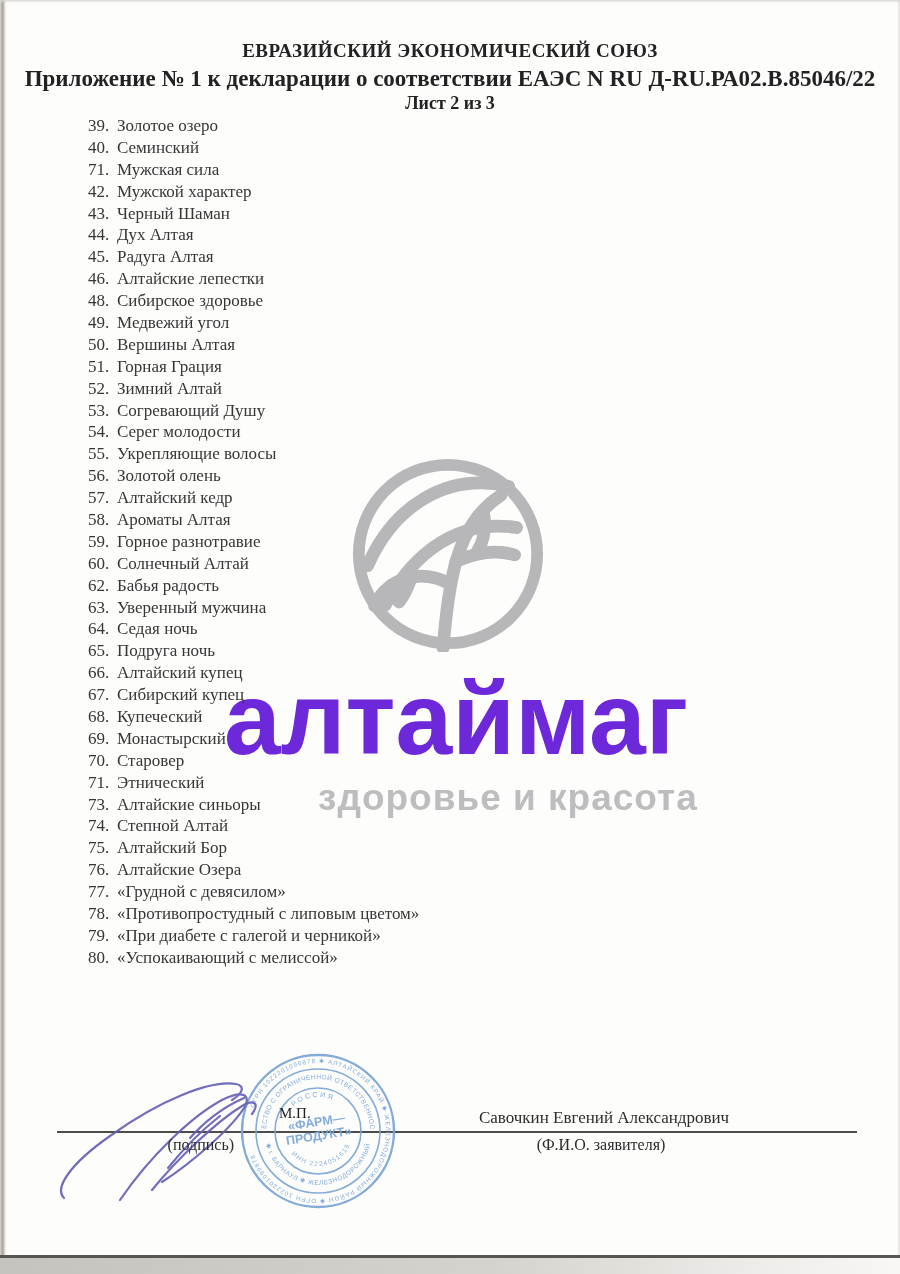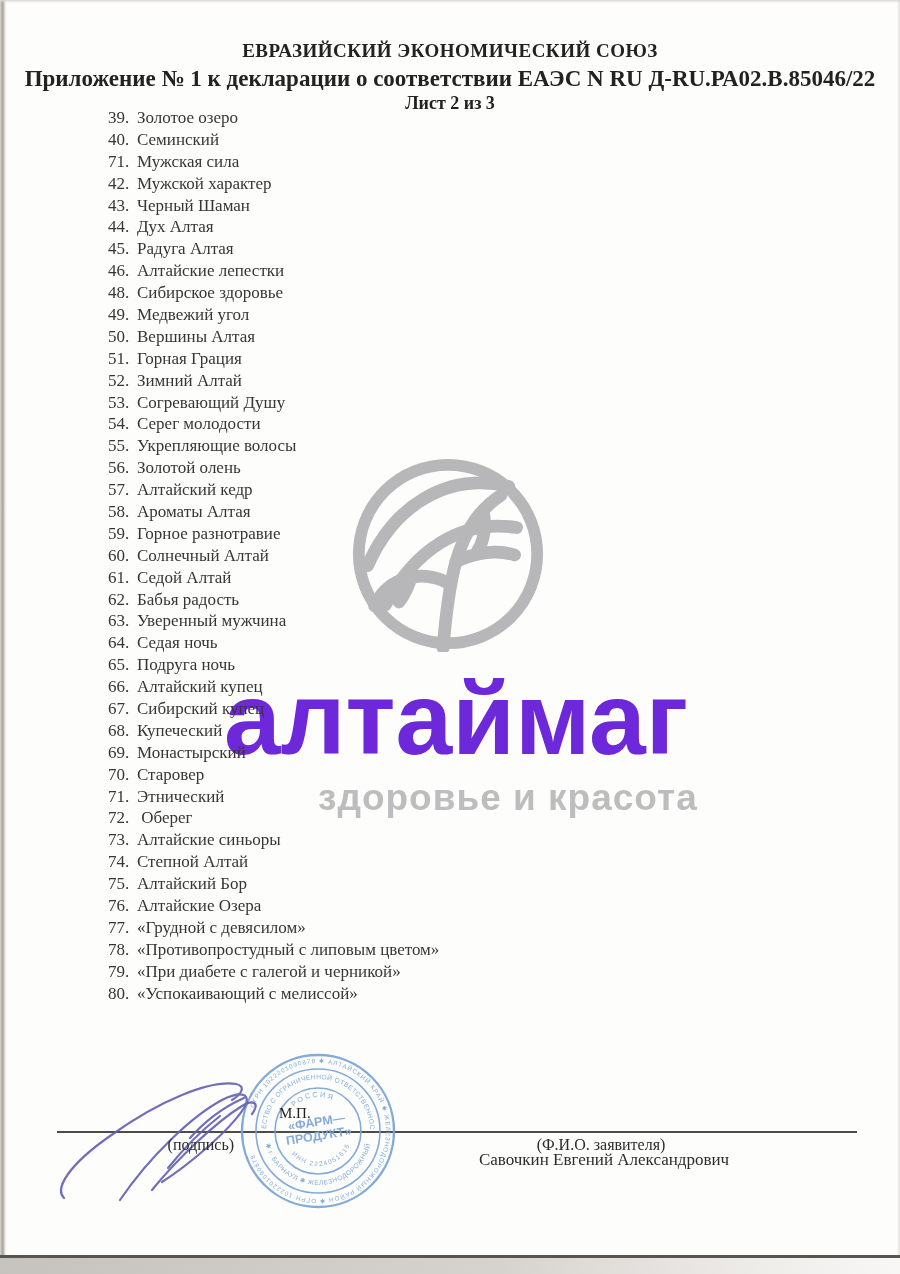--- a/index.html
+++ b/index.html
@@ -29,30 +29,30 @@
   
   .wm-logo{position:absolute;left:348px;top:456px;width:200px;height:196px;z-index:0;}
   .wm-brand{position:absolute;left:224px;top:668px;z-index:0;
     font-family:"Liberation Sans", sans-serif;font-weight:bold;
     font-size:102px;line-height:1;color:#6d28d9;letter-spacing:0px;white-space:nowrap;text-align:right;}
   .wm-tagline{position:absolute;left:318px;top:779px;z-index:0;
     font-family:"Liberation Sans", sans-serif;font-weight:bold;
     font-size:37px;line-height:1;color:#bdbdbf;letter-spacing:1px;white-space:nowrap;}
 
   
-  .plist{position:absolute;left:88px;top:107px;z-index:1;margin-left:20px;}
+  .plist{position:absolute;left:88px;top:115px;z-index:1;}
   .prow{display:flex;height:21.9px;align-items:center;font-size:17px;white-space:pre;}
   .pnum{display:inline-block;min-width:29px;}
   .plabel{display:inline-block;}
 
   
   .sig-line{position:absolute;left:57px;top:1131px;width:800px;height:2px;background:#4d4c48;z-index:2;}
   .sig-caption{position:absolute;left:84px;top:1136px;width:150px;text-align:right;font-size:16px;color:#2c2c2c;z-index:3;}
   .mp-label{position:absolute;left:279px;top:1105px;font-size:15px;color:#1f1f1f;z-index:4;}
-  .applicant-name{position:absolute;left:404px;top:1108px;width:400px;text-align:center;font-size:17px;color:#2c2c2c;z-index:3;margin-top:42px;}
+  .applicant-name{position:absolute;left:404px;top:1108px;width:400px;text-align:center;font-size:17px;color:#2c2c2c;z-index:3;}
   .applicant-caption{position:absolute;left:451px;top:1136px;width:300px;text-align:center;font-size:16px;color:#2c2c2c;z-index:3;}
 
   .stamp{position:absolute;left:238px;top:1051px;width:160px;height:160px;z-index:2;opacity:.92;}
   .stamp text{font-family:"Liberation Sans", sans-serif;fill:#7aa5d6;}
   .signature{position:absolute;left:50px;top:1072px;width:330px;height:180px;z-index:3;}
 </style>
 </head>
 <body>
 
 <div class="edge-left"></div>
@@ -178,24 +178,20 @@
     <div class="prow">
       <span class="pnum">59.</span>
       <span class="plabel">Горное разнотравие</span>
     </div>
 
     <div class="prow">
       <span class="pnum">60.</span>
       <span class="plabel">Солнечный Алтай</span>
     </div>
 
-    <div class="prow">
-      <span class="pnum">61.</span>
-      <span class="plabel">Седой Алтай</span>
-    </div>
 
     <div class="prow">
       <span class="pnum">62.</span>
       <span class="plabel">Бабья радость</span>
     </div>
 
     <div class="prow">
       <span class="pnum">63.</span>
       <span class="plabel">Уверенный мужчина</span>
     </div>
@@ -233,24 +229,20 @@
     <div class="prow">
       <span class="pnum">70.</span>
       <span class="plabel">Старовер</span>
     </div>
 
     <div class="prow">
       <span class="pnum">71.</span>
       <span class="plabel">Этнический</span>
     </div>
 
-    <div class="prow">
-      <span class="pnum">72.</span>
-      <span class="plabel"> Оберег</span>
-    </div>
 
     <div class="prow">
       <span class="pnum">73.</span>
       <span class="plabel">Алтайские синьоры</span>
     </div>
 
     <div class="prow">
       <span class="pnum">74.</span>
       <span class="plabel">Степной Алтай</span>
     </div>

